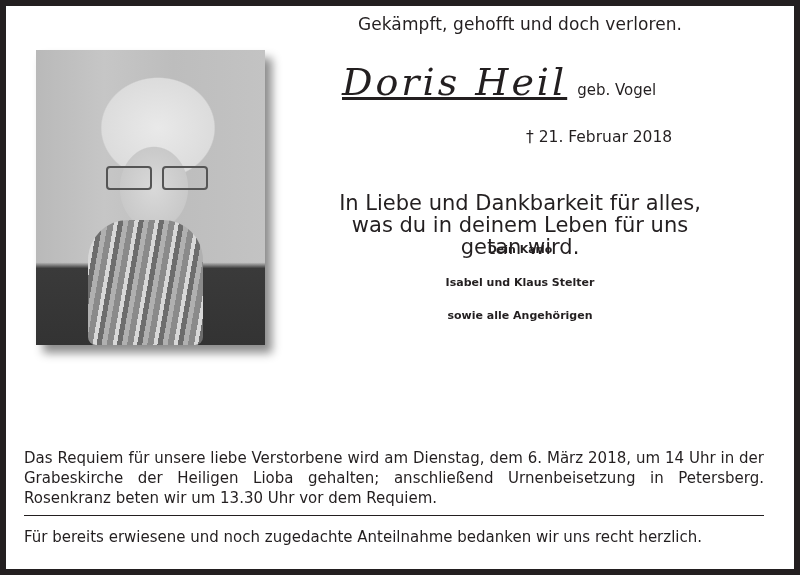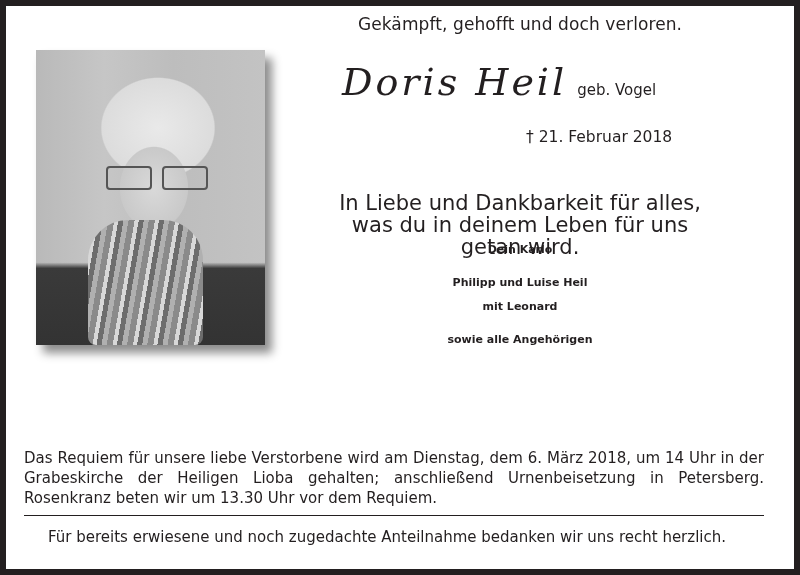--- a/index.html
+++ b/index.html
@@ -17,31 +17,31 @@
   .scarf { position:absolute; left:52px; top:170px; width:115px; height:125px;
            background: repeating-linear-gradient(100deg, #8a8a8a 0 6px, #d8d8d8 6px 10px, #6d6d6d 10px 15px, #b0b0b0 15px 20px);
            border-radius: 40px 40px 8px 8px; }
   .glasses { position:absolute; left:70px; top:116px; width:104px; height:24px; }
   .glasses span { position:absolute; top:0; width:42px; height:20px; border:2px solid #555; border-radius:4px; }
   .glasses .l { left:0; } .glasses .r { left:56px; }
 
   .right { position:absolute; left:320px; width:400px; text-align:center; }
   .motto { top:14px; font-size:17px; font-family:"DejaVu Sans", sans-serif; letter-spacing:0.1px; }
   .name-row { top:60px; left:342px; width:380px; text-align:left; white-space:nowrap; }
-  .name { font-family:"DejaVu Serif", serif; font-style:italic; font-size:38px; letter-spacing:3px; }
+  .name { font-family:"DejaVu Serif", serif; font-style:italic; font-size:38px; letter-spacing:3px;text-decoration:underline; }
   .nee { font-size:15px; margin-left:10px; }
   .dates { top:128px; left:348px; width:360px; font-size:15.5px; text-align:left; white-space:nowrap; }
   .dates .d2 { position:absolute; left:178px; }
   .quote { top:192px; font-size:21px; line-height:22px; }
   .mourners { top:238px; font-weight:bold; font-size:11px; }
   .mourners .grp { margin-bottom:9px; line-height:24px; }
   .body-text { position:absolute; left:24px; top:448px; width:740px; font-size:15px; line-height:20px;
                text-align:justify; text-align-last:left; }
   .rule { position:absolute; left:24px; top:515px; width:740px; height:1px; background:#231f20; }
-  .thanks { position:absolute; left:24px; top:527px; width:740px; font-size:15px; line-height:20px; white-space:nowrap;margin-left:24px; }
+  .thanks { position:absolute; left:24px; top:527px; width:740px; font-size:15px; line-height:20px; white-space:nowrap; }
 </style>
 </head>
 <body>
 
 <div class="card">
   <div class="photo-wrap">
     <div class="photo">
       <div class="scarf"></div>
       <div class="glasses">
           <span class="l"></span>
@@ -64,24 +64,21 @@
 <div class="right quote">
   <div>In Liebe und Dankbarkeit für alles,</div>
   <div>was du in deinem Leben für uns getan wird.</div>
 </div>
 
 <div class="right mourners">
   <div class="grp">
     <div>Dein Karlo</div>
   </div>
   <div class="grp">
-  </div>
-  <div class="grp">
-    <div>Philipp und Luise Heil</div>
-    <div>mit Leonard</div>
+    <div>Isabel und Klaus Stelter</div>
   </div>
   <div class="grp">
     <div>sowie alle Angehörigen</div>
   </div>
 </div>
 
 <div class="body-text">Das Requiem für unsere liebe Verstorbene wird am Dienstag, dem 6. März 2018, um 14 Uhr in der Grabeskirche der Heiligen Lioba gehalten; anschließend Urnenbeisetzung in Petersberg. Rosenkranz beten wir um 13.30 Uhr vor dem Requiem.</div>
 <div class="rule"></div>
 <div class="thanks">Für bereits erwiesene und noch zugedachte Anteilnahme bedanken wir uns recht herzlich.</div>
 

